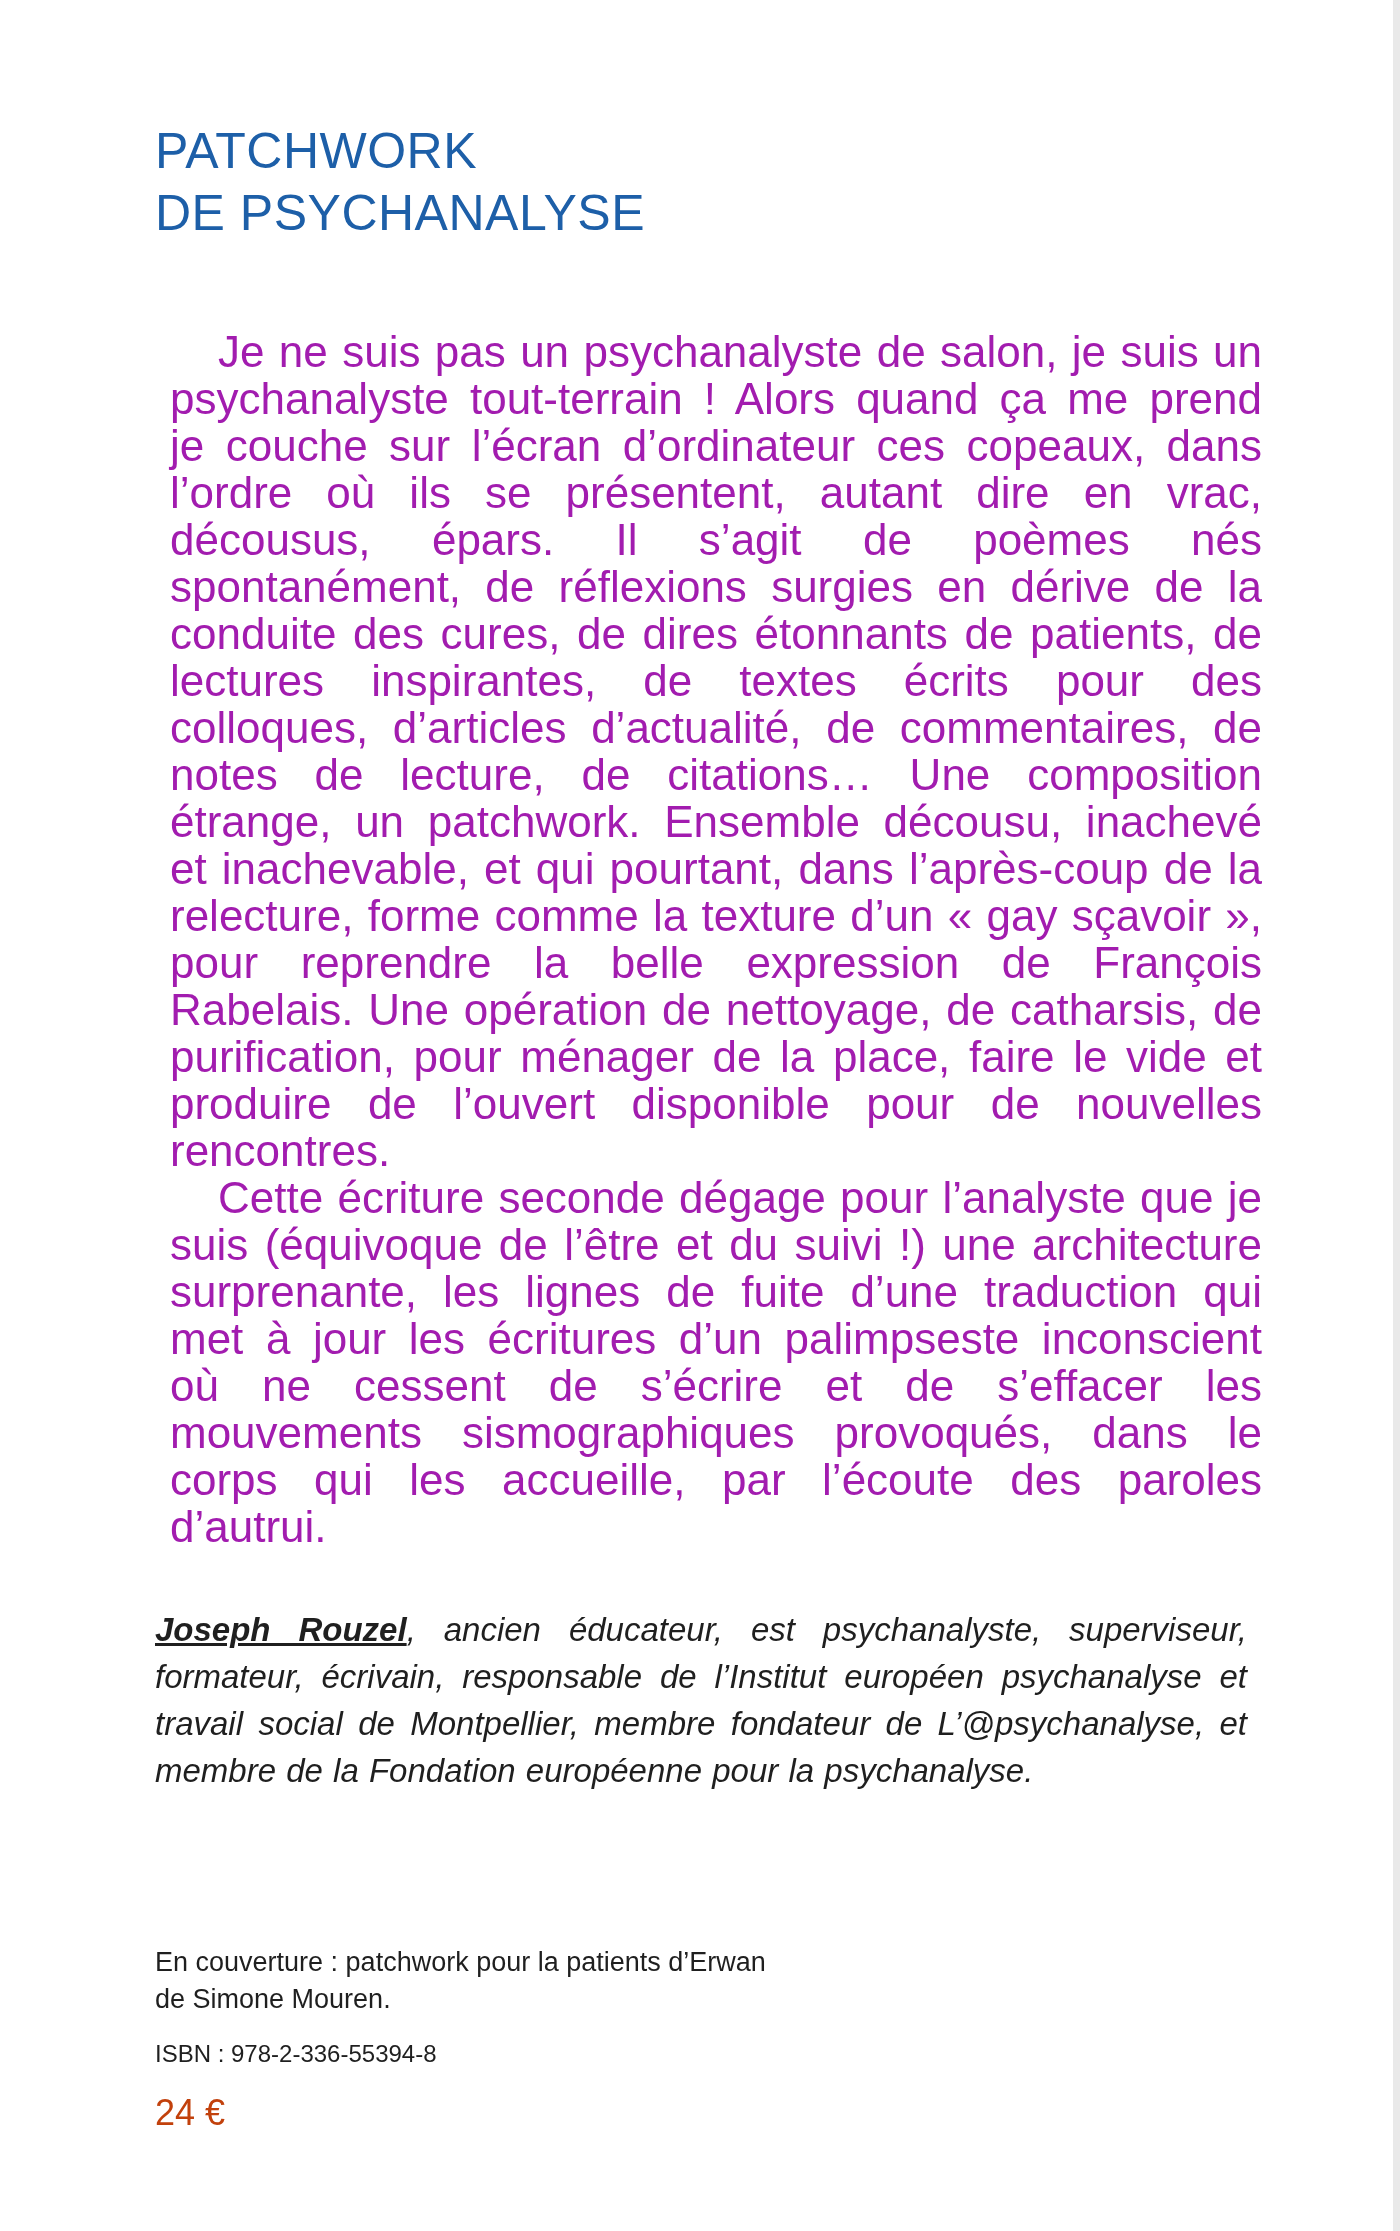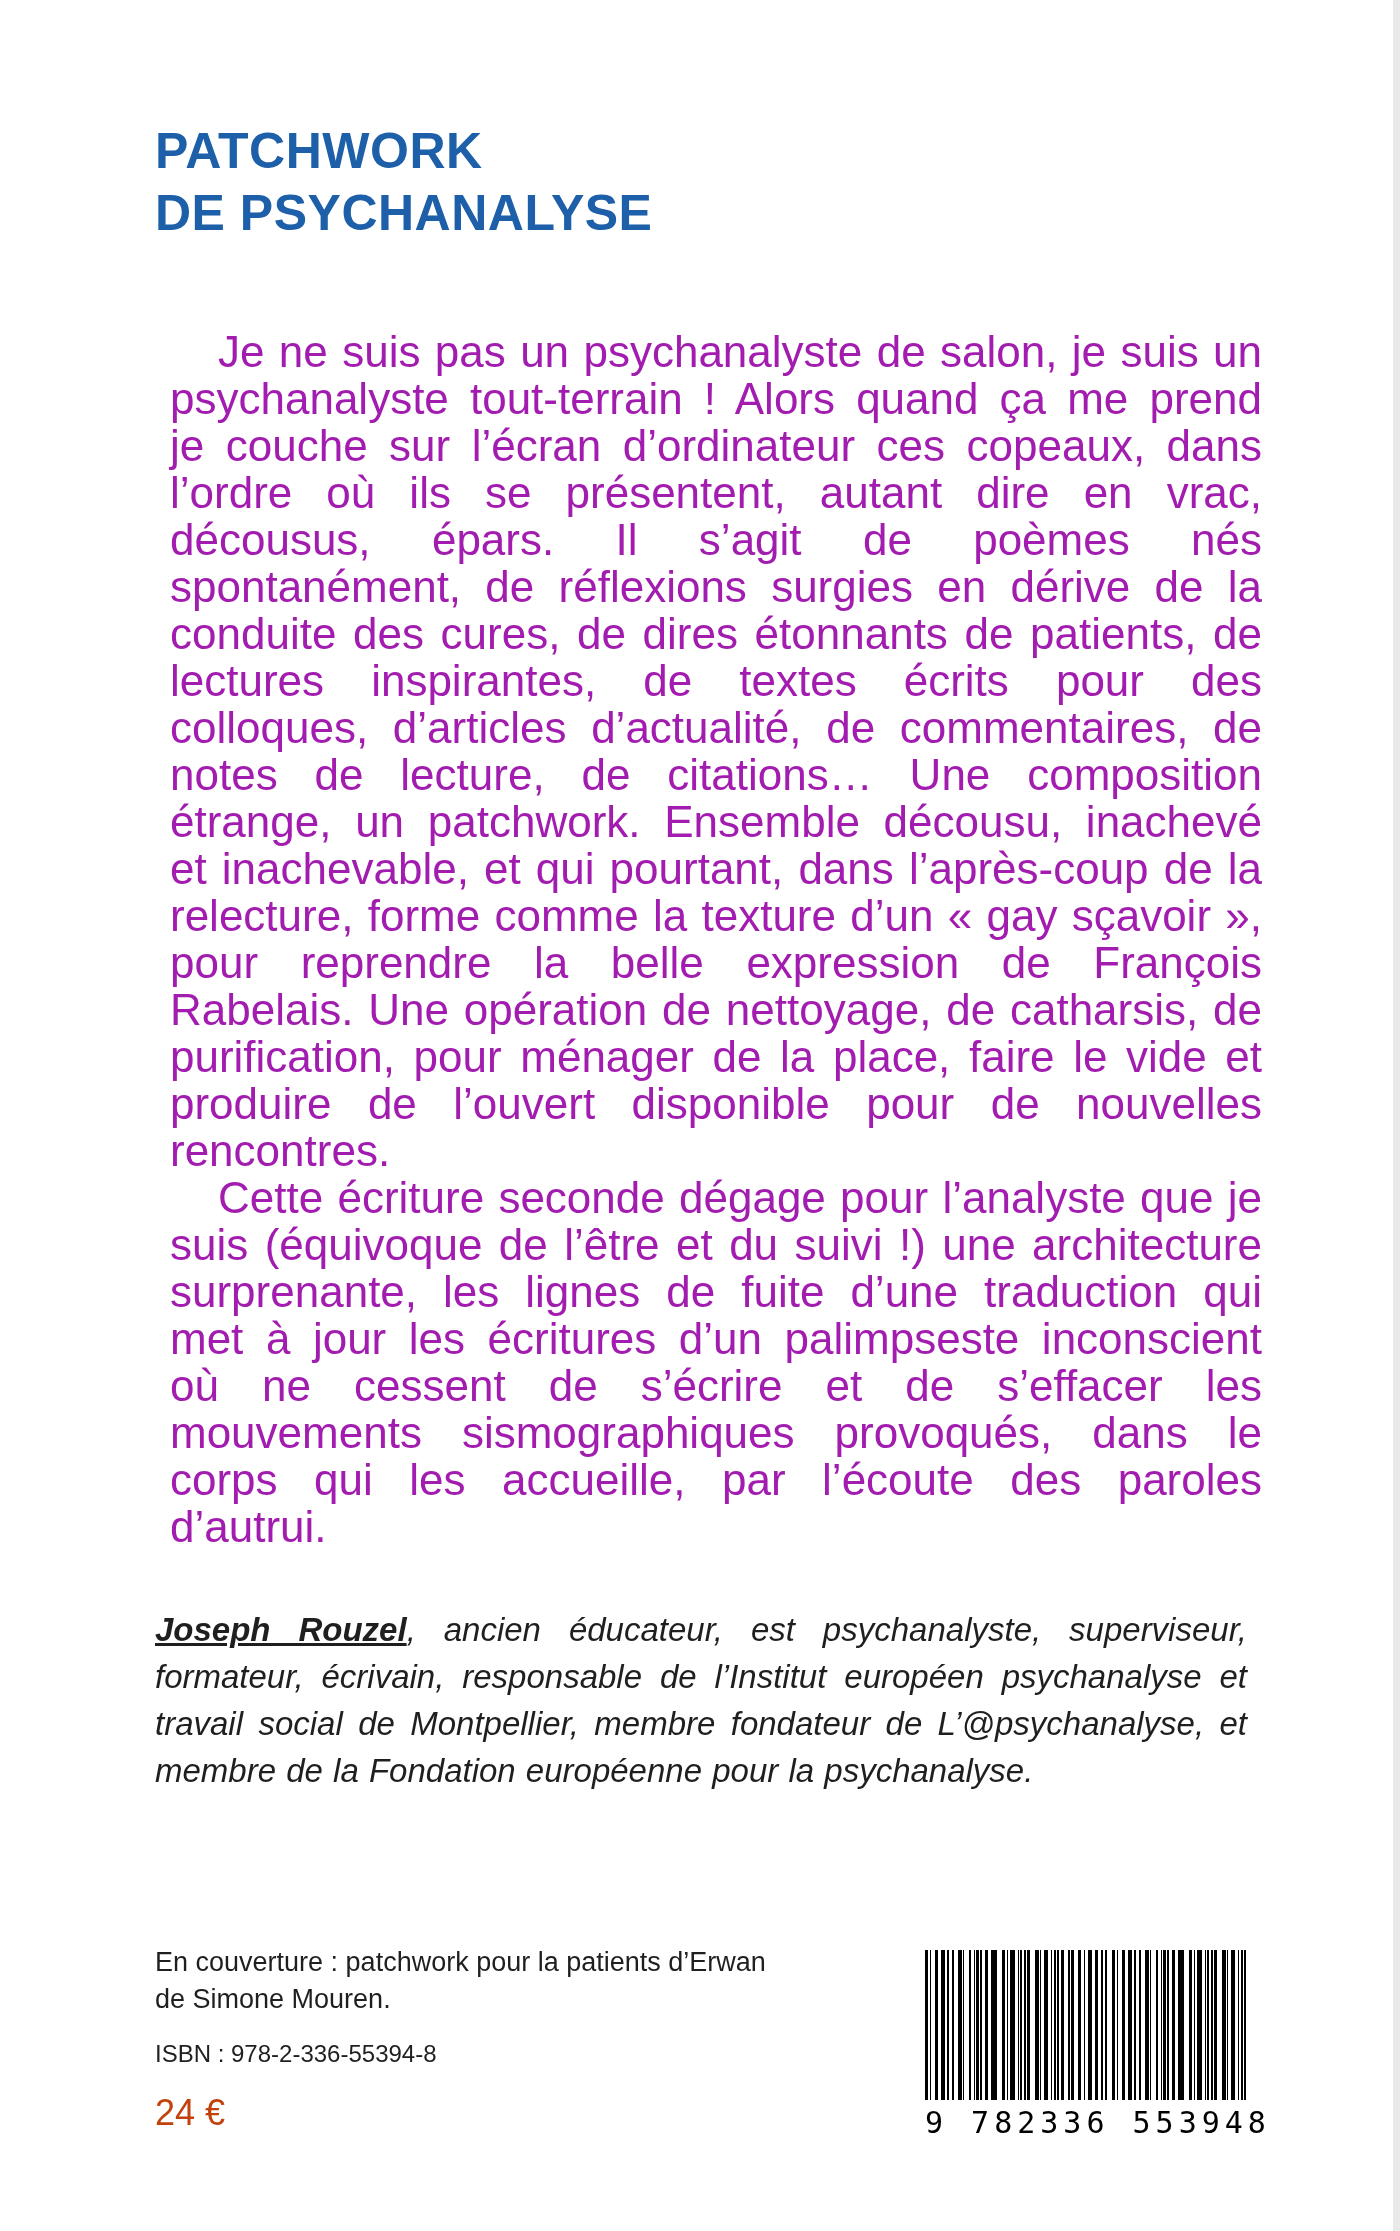--- a/index.html
+++ b/index.html
@@ -14,21 +14,21 @@
   .page-edge {
     position: absolute;
     right: 0; top: 0;
     width: 7px; height: 100%;
     background: #e9e9e9;
   }
   .title {
     position: absolute;
     left: 155px; top: 86px;
     color: #1d5fa8;
-    font-weight: 700;
+    font-weight: 400;
     font-size: 50px;
     line-height: 62px;
     letter-spacing: 0.5px;
   }
   .title span { display: block; }
   .blurb {
     position: absolute;
     left: 170px; top: 328px;
     width: 1092px;
     color: #a21caf;
@@ -119,18 +119,14 @@
 
   <div class="credit">
     <span>En couverture : patchwork pour la patients d’Erwan</span>
     <span>de Simone Mouren.</span>
   </div>
 
   <div class="isbn">ISBN : 978-2-336-55394-8</div>
 
   <div class="price">24 €</div>
 
-  <div class="barcode">
-    <div class="barcode-bars"></div>
-    <div class="barcode-number">9 782336 553948</div>
-  </div>
 
 </div>
 
 </body></html>

